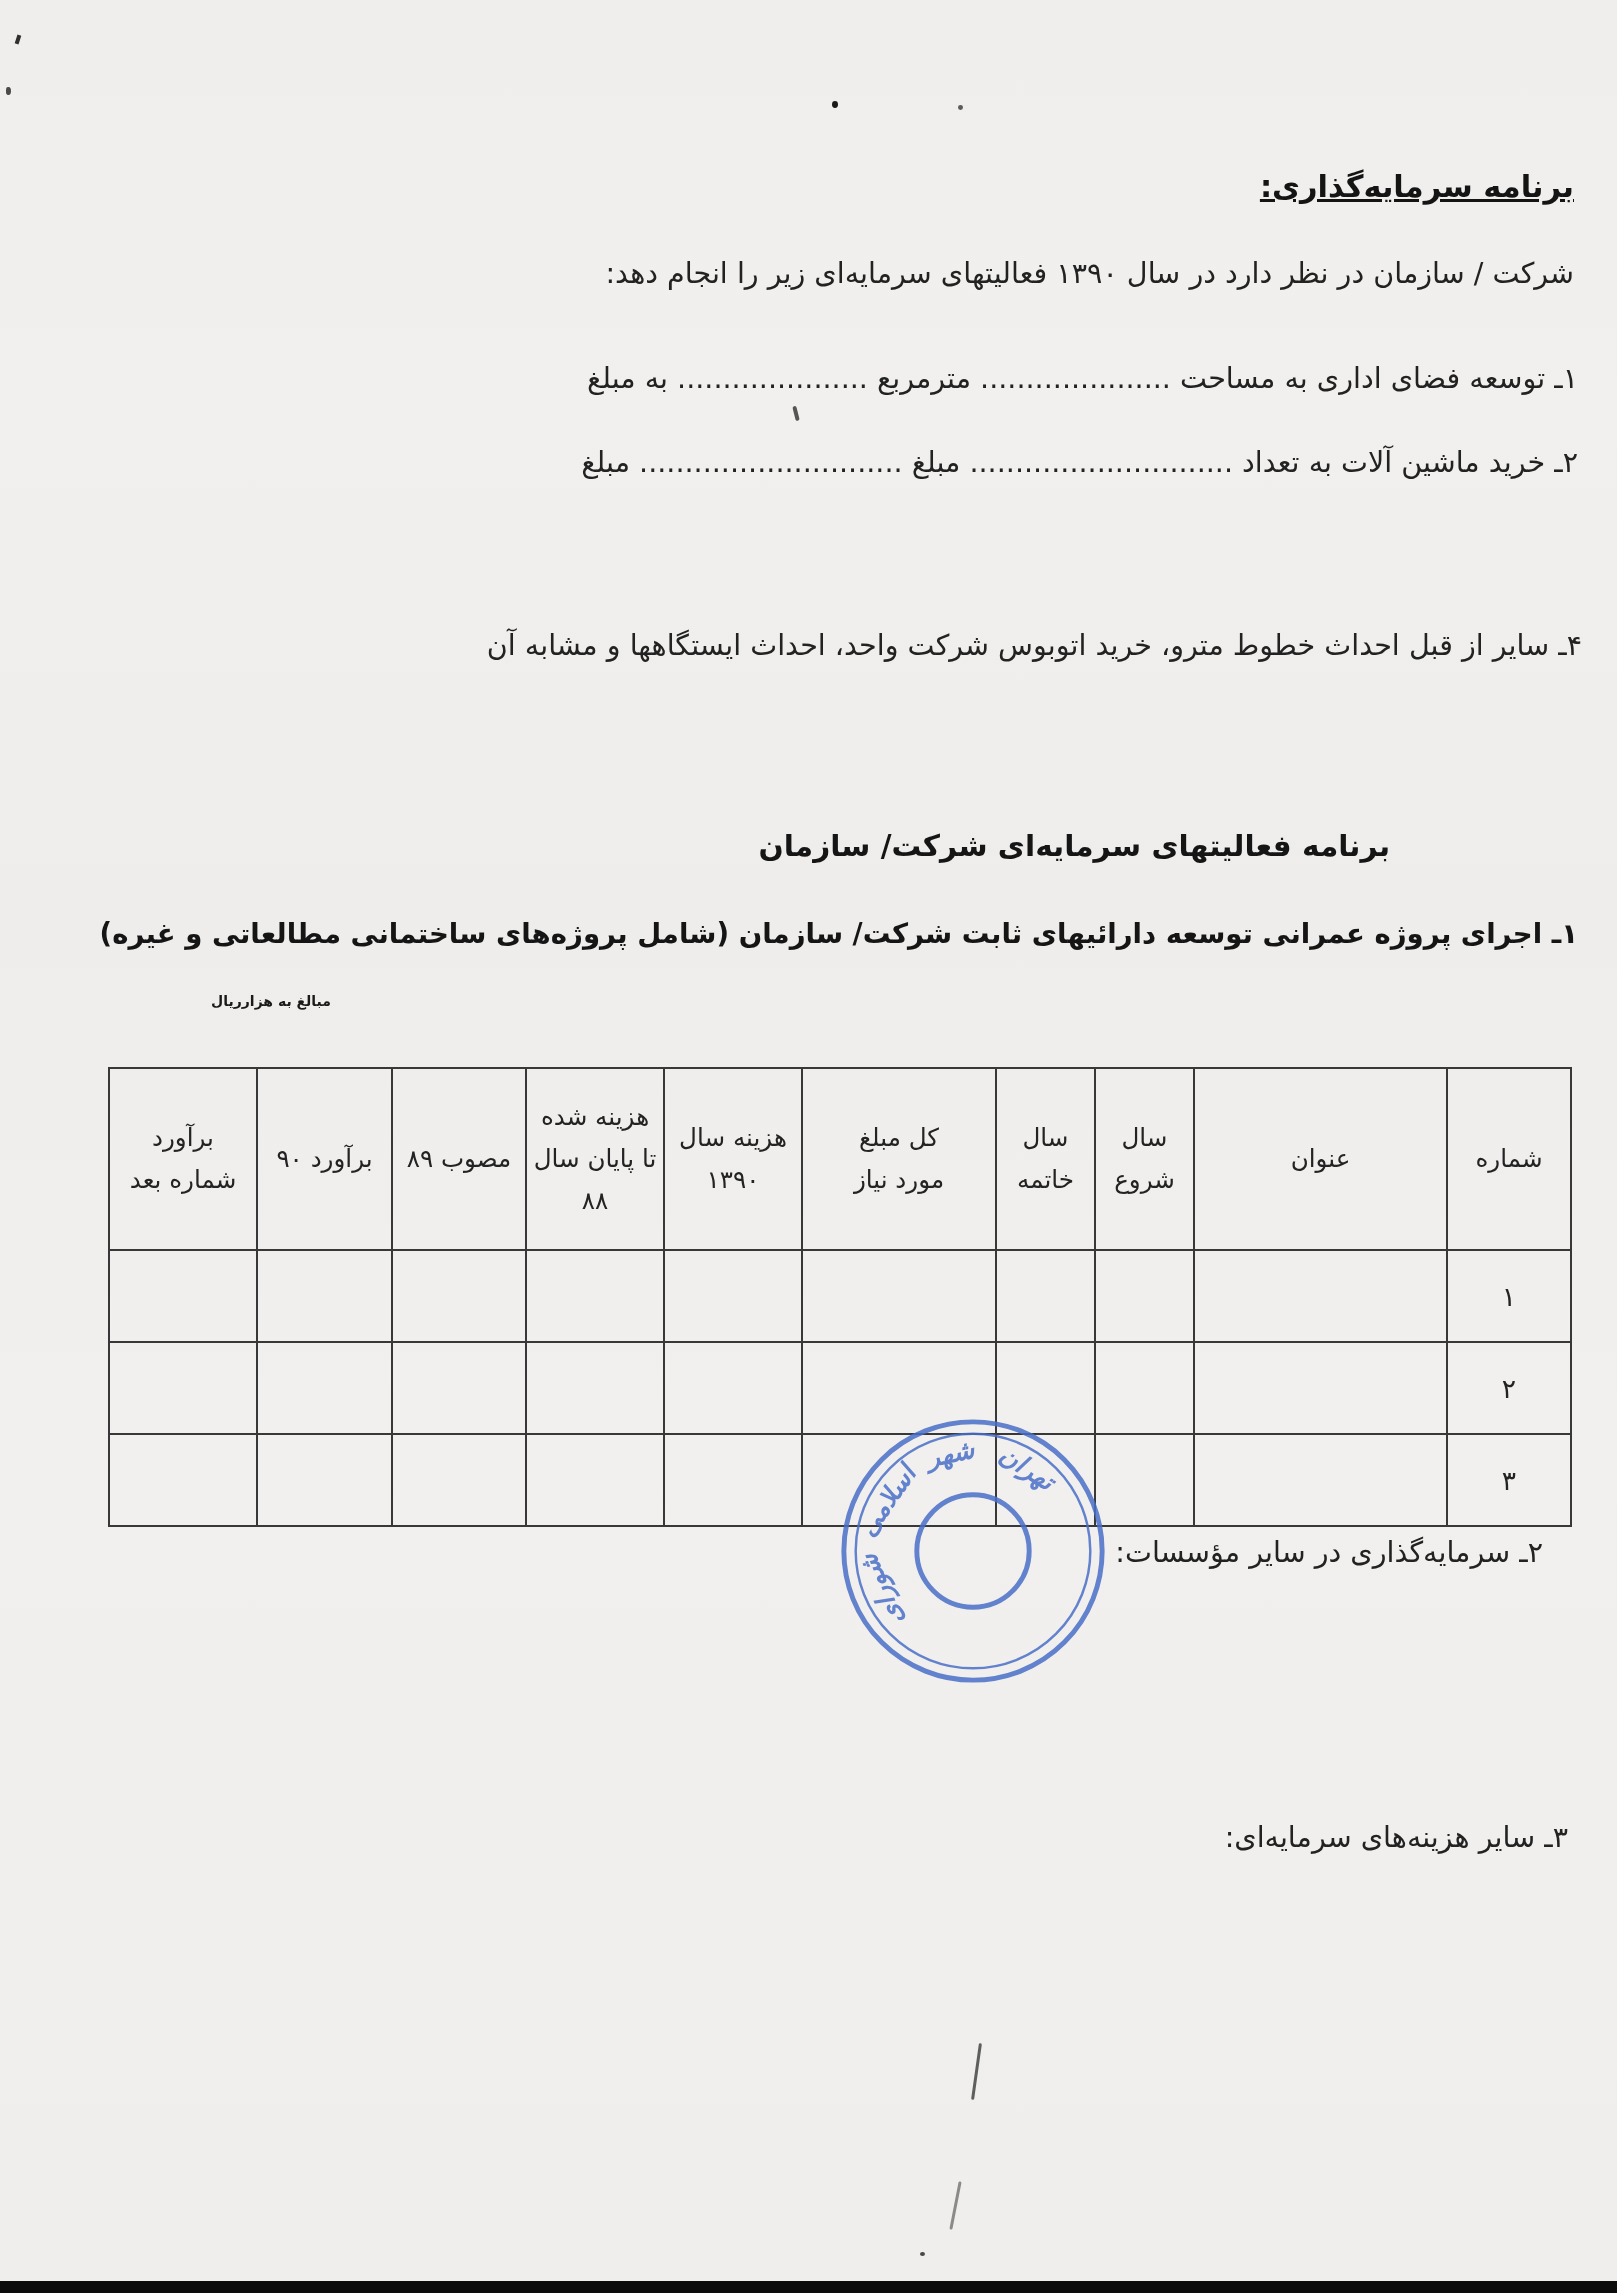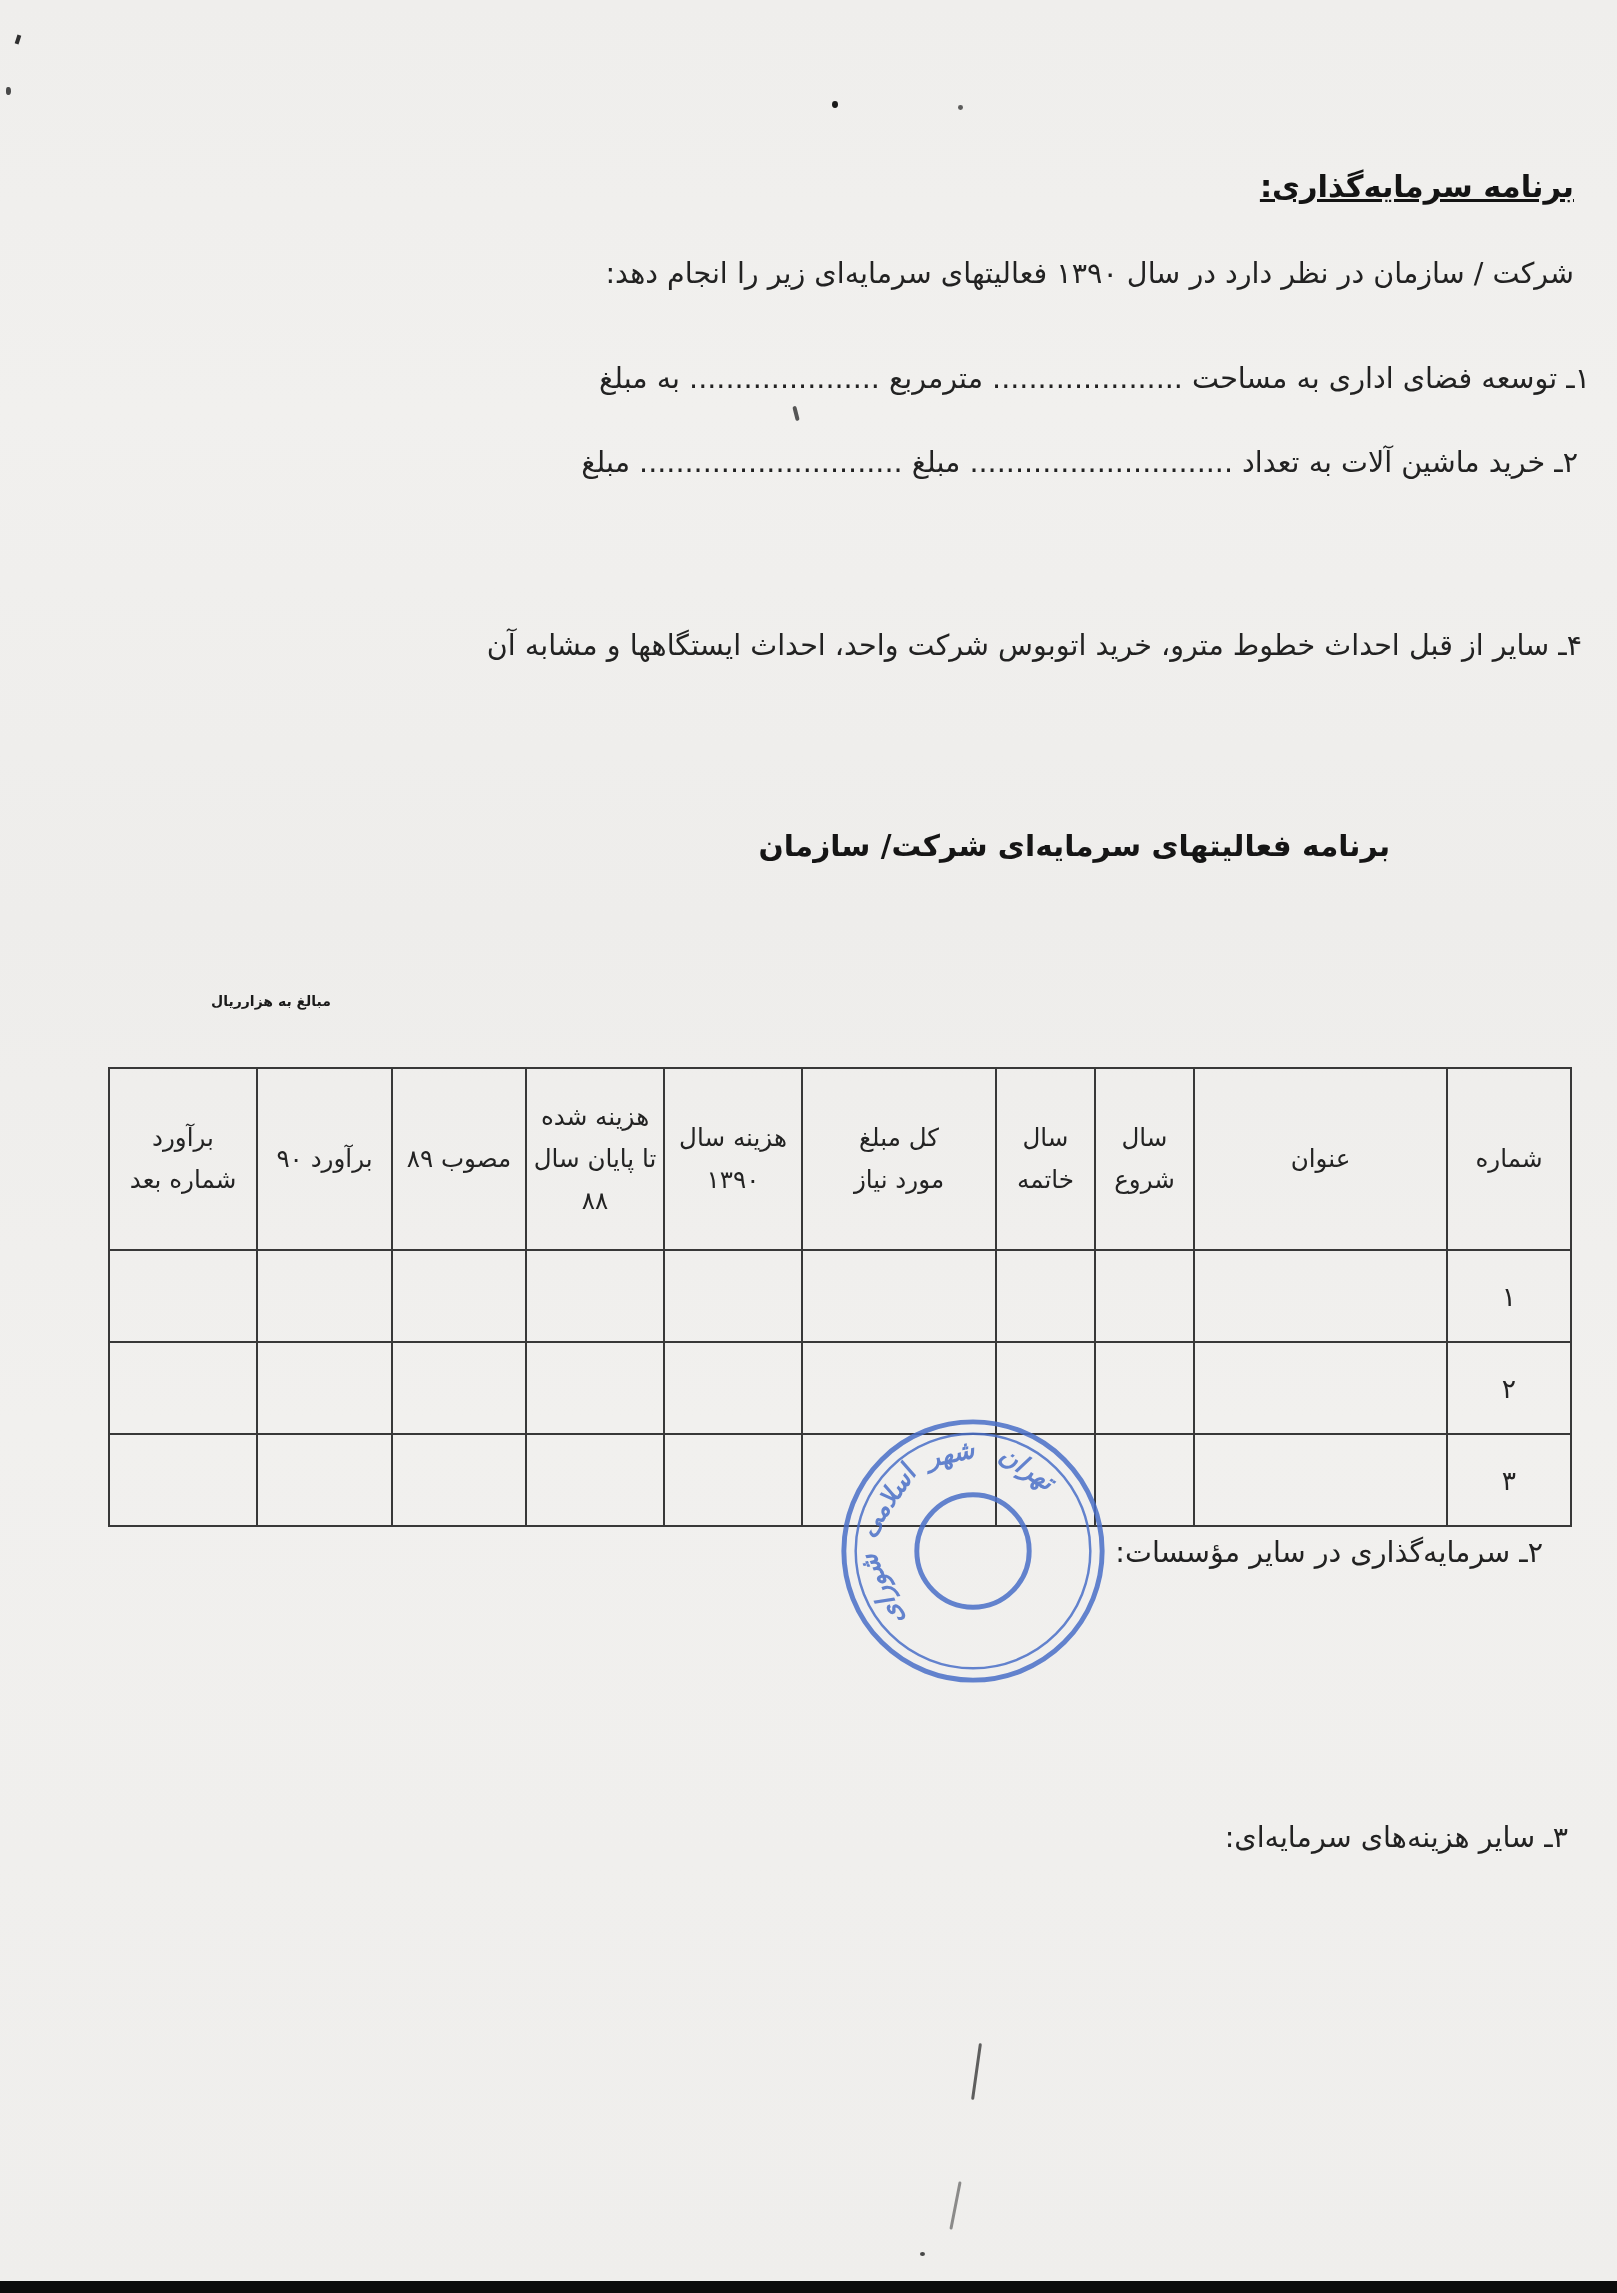--- a/index.html
+++ b/index.html
@@ -55,29 +55,30 @@
 </style>
 </head>
 <body>
 
 <div class="page">
 
   <div class="txt doc-title" style="top:169px;right:43px;">برنامه سرمایه‌گذاری:</div>
 
   <div class="txt body-line" style="top:256px;right:43px;">شرکت / سازمان در نظر دارد در سال  ۱۳۹۰ فعالیتهای سرمایه‌ای زیر را انجام دهد:</div>
 
-  <div class="txt body-line" style="top:361px;right:27px;text-align:center;">۱ـ توسعه فضای اداری به مساحت ..................... مترمربع ..................... به مبلغ</div>
+  <div class="txt body-line" style="top:361px;right:39px;text-align:center;">۱ـ توسعه فضای اداری به مساحت ..................... مترمربع ..................... به مبلغ</div>
 
   <div class="txt body-line" style="top:445px;right:39px;">۲ـ خرید ماشین آلات به تعداد ............................. مبلغ ............................. مبلغ</div>
 
 
   <div class="txt body-line" style="top:628px;right:35px;">۴ـ سایر از قبل احداث خطوط مترو، خرید اتوبوس شرکت واحد، احداث ایستگاهها و مشابه آن</div>
 
   <div class="txt bold-line" style="top:820px;right:227px;font-size:29.6px;">برنامه فعالیتهای سرمایه‌ای شرکت/ سازمان</div>
 
+  <div class="txt bold-line" style="top:908px;right:39px;font-size:27.6px;">۱ـ اجرای پروژه عمرانی توسعه دارائیهای ثابت شرکت/ سازمان (شامل پروژه‌های ساختمانی مطالعاتی و غیره)</div>
 
   <div class="txt small-note" style="top:993px;right:1286px;">مبالغ به هزارریال</div>
 
   <table class="grid">
     <colgroup>
       <col style="width:124px">
         <col style="width:253px">
         <col style="width:99px">
       <col style="width:99px">
         <col style="width:194px">

